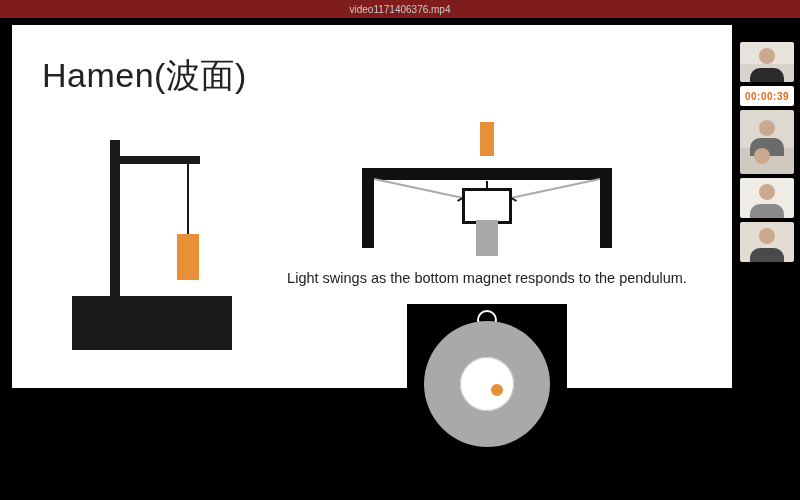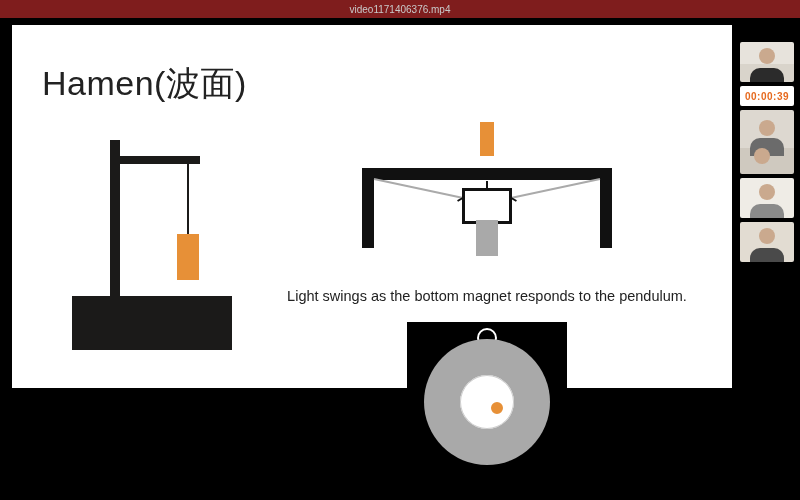--- a/index.html
+++ b/index.html
@@ -1,39 +1,39 @@
 <!DOCTYPE html>
 <html><head>
 <meta charset="utf-8">
 <style>
   html,body{margin:0;padding:0;width:800px;height:500px;background:#000;font-family:-apple-system,BlinkMacSystemFont,"Segoe UI",Helvetica,Arial,sans-serif;overflow:hidden}
   .titlebar{height:18px;background:#7f1d1d;color:#c9c9c9;font-size:10px;display:flex;align-items:center;justify-content:center}
   .stage{position:absolute;top:18px;left:0;right:0;bottom:0;background:#000}
-  .slide{position:absolute;top:7px;left:12px;width:720px;height:363px;background:#fff;box-sizing:border-box;padding:36px 30px}
+  .slide{position:absolute;top:7px;left:12px;width:720px;height:363px;background:#fff;box-sizing:border-box;padding:28px 30px}
   .slide-title{font-size:34px;font-weight:300;color:#222;letter-spacing:.5px}
   .row{position:absolute;top:115px;left:30px;right:30px;display:flex;align-items:flex-start}
   .pendulum{width:180px;height:210px;position:relative;margin-left:30px}
   .baseblk{position:absolute;left:0;bottom:0;width:160px;height:54px;background:#1b1a19}
   .pole{position:absolute;left:38px;bottom:54px;width:10px;height:156px;background:#1b1a19}
   .xbar{position:absolute;left:38px;top:16px;width:90px;height:8px;background:#1b1a19}
   .string{position:absolute;left:115px;top:24px;width:2px;height:70px;background:#1b1a19}
   .bob{position:absolute;left:105px;top:94px;width:22px;height:46px;background:#e79037}
   .rightcol{flex:1;display:flex;flex-direction:column;align-items:center;margin-left:20px}
   .appa{width:300px;height:130px;position:relative}
   .topbob{position:absolute;left:50%;top:-18px;transform:translateX(-50%);width:14px;height:34px;background:#e79037}
   .tablebar{position:absolute;left:25px;right:25px;top:28px;height:12px;background:#111}
   .legL{position:absolute;left:25px;top:28px;width:12px;height:80px;background:#111}
   .legR{position:absolute;right:25px;top:28px;width:12px;height:80px;background:#111}
   .hanger{position:absolute;left:50%;top:48px;transform:translateX(-50%);width:50px;height:36px;border:3px solid #111;box-sizing:border-box}
   .hwire{position:absolute;top:38px;height:2px;background:#aaa}
   .hwA{left:37px;width:90px;transform:rotate(12deg);transform-origin:left center}
   .hwB{right:37px;width:90px;transform:rotate(-12deg);transform-origin:right center}
   .lampbox{position:absolute;left:50%;top:80px;transform:translateX(-50%);width:22px;height:36px;background:#a9a9a9}
   .tick{position:absolute;width:8px;height:2px;background:#111}
-  .caption{font-size:14.5px;color:#222;margin-top:18px;text-align:center}
+  .caption{font-size:14.5px;color:#222;margin-top:0;text-align:center}
   .disc{margin-top:18px;width:160px;height:160px;background:#000;position:relative}
   .ringlabel{position:absolute;top:6px;left:50%;transform:translateX(-50%);width:16px;height:16px;border:2px solid #fff;border-radius:50%}
   .c1{position:absolute;left:50%;top:50%;transform:translate(-50%,-50%);width:126px;height:126px;border-radius:50%;background:#a9a9a9}
   .c2{position:absolute;left:50%;top:50%;transform:translate(-50%,-50%);width:54px;height:54px;border-radius:50%;background:#fff;box-shadow:inset 0 0 0 1px #ccc}
   .dot{position:absolute;left:56%;top:54%;transform:translate(-50%,-50%);width:12px;height:12px;border-radius:50%;background:#e79037;border:2px solid #fff}
   .panel{position:absolute;top:24px;right:6px;width:54px;display:flex;flex-direction:column;gap:4px}
   .thumb{width:54px;height:40px;background:#5a5a58;border-radius:2px;position:relative;overflow:hidden}
   .thumb.big{height:64px}
   .head{position:absolute;left:50%;top:6px;transform:translateX(-50%);width:16px;height:16px;border-radius:50%;background:#caa98e}
   .shoulders{position:absolute;left:50%;bottom:-4px;transform:translateX(-50%);width:34px;height:18px;border-radius:10px 10px 0 0;background:#2b2b2b}

